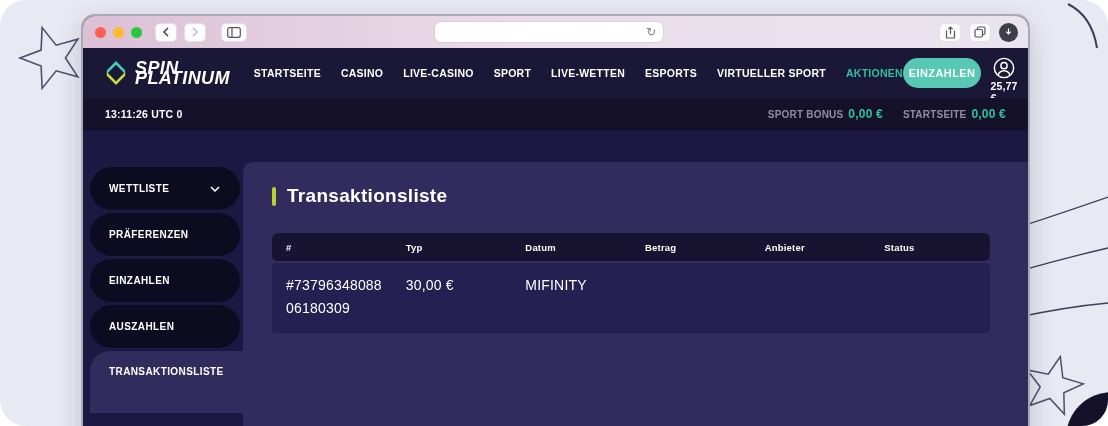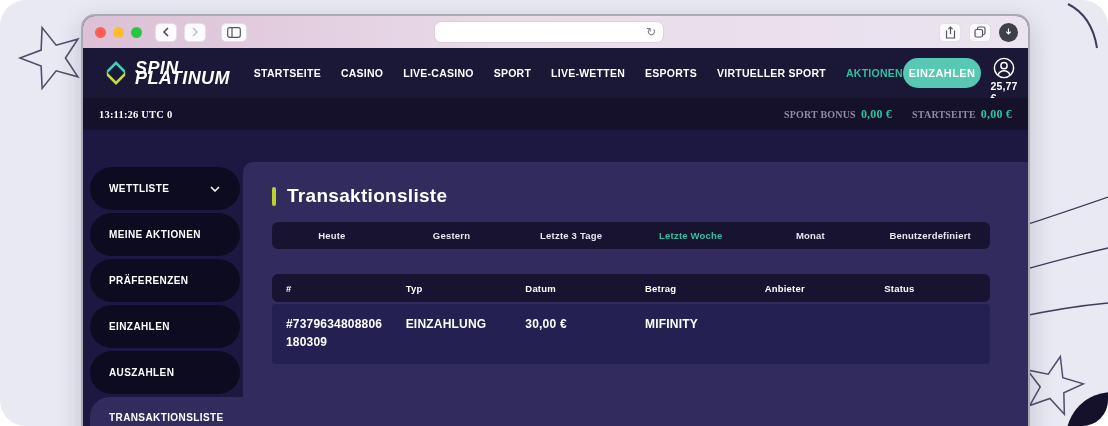--- a/index.html
+++ b/index.html
@@ -53,21 +53,21 @@
   .nav .nav-link { color:#fff; font-size:10.5px; font-weight:bold; letter-spacing:.25px; white-space:nowrap; cursor:pointer; }
   .nav .nav-link.active { color:#2fc0a0; }
   .deposit-btn {
     margin-left:auto; width:97px; height:30px; border-radius:16px; border:none;
     background:#57c8b2; color:#fff; font-weight:bold; font-size:11px; letter-spacing:.4px;
     font-family:inherit; cursor:pointer;
   }
   .account { margin-left:9px; align-self:flex-start; margin-top:9px; display:flex; flex-direction:column; align-items:center; gap:1px; cursor:pointer; }
   .balance { color:#fff; font-size:10.5px; font-weight:bold; letter-spacing:.2px; }
 
-  .subheader { flex:none; height:32px; background:#15112b; display:flex; align-items:center; padding:0 16px;font-family:Liberation Serif, serif; }
+  .subheader { flex:none; height:32px; background:#15112b; display:flex; align-items:center; padding:0 22px; }
   .clock { color:#fff; font-size:10.5px; font-weight:bold; letter-spacing:.2px; }
   .bonuses { margin-left:auto; display:flex; gap:20px; align-items:center; }
   .bonus { font-size:10px; font-weight:bold; color:#8f8da6; letter-spacing:.2px; }
   .bonus .bonus-value { color:#2fc0a0; margin-left:5px; font-size:12px; }
 
   .page-body { flex:1; display:flex; min-height:0; }
   .sidebar { flex:none; width:160px; padding:37px 0 0 7px; }
   .side-item {
     height:43px; margin:0 3px 3px 0; background:#0d0b20; border-radius:22px;
     display:flex; align-items:center; justify-content:space-between;
@@ -82,21 +82,21 @@
   .page-title { color:#fff; font-size:19px; font-weight:bold; letter-spacing:.3px; }
 
   .filterbar { margin-top:14px; height:27px; background:#171330; border-radius:6px; display:grid; grid-template-columns:repeat(6,1fr); align-items:center; }
   .filter-tab { text-align:center; color:#e8e7f0; font-size:9.5px; font-weight:bold; letter-spacing:.2px; cursor:pointer; }
   .filter-tab.active { color:#2fc0a0; }
 
   .thead { margin-top:25px; height:28px; background:#171330; border-radius:6px; display:grid; grid-template-columns:repeat(6,1fr); align-items:center; }
   .th { padding-left:14px; color:#fff; font-size:9.5px; font-weight:bold; letter-spacing:.2px; }
 
   .trow { margin-top:2px; background:#242051; border-radius:4px; display:grid; grid-template-columns:repeat(6,1fr); padding:11px 0 13px; }
-  .td { padding-left:14px; color:#fff; font-size:12px; font-weight:bold; letter-spacing:.2px; line-height:18px; }
+  .td { padding-left:14px; color:#fff; font-size:14px; font-weight:normal; letter-spacing:.2px; line-height:23px; }
   .td.id-cell { max-width:114px; word-break:break-all; }
   .td.status-cell { color:#3db954; }
 </style>
 </head>
 <body>
 
 <div class="canvas">
 
   <svg class="deco" viewBox="0 0 1108 426">
     <g fill="none" stroke="#4f4f6b" stroke-width="1.6">
@@ -206,63 +206,51 @@
       <div class="page-body">
 
         <aside class="sidebar">
           <div class="side-item">
             <span>WETTLISTE</span>
             <svg width="10" height="6" viewBox="0 0 10 6">
                 <path d="M1,1 L5,5 L9,1" fill="none" stroke="#fff" stroke-width="1.5"></path>
               </svg>
           </div>
           <div class="side-item">
-            <span>MEINE AKTIONEN</span>
-          </div>
-          <div class="side-item">
             <span>PRÄFERENZEN</span>
           </div>
           <div class="side-item">
             <span>EINZAHLEN</span>
           </div>
           <div class="side-item">
             <span>AUSZAHLEN</span>
           </div>
           <div class="side-item active">
             <span>TRANSAKTIONSLISTE</span>
           </div>
         </aside>
 
         <main class="panel">
           <div class="title-row">
             <span class="accent-bar"></span>
             <h1 class="page-title" style="margin:0">Transaktionsliste</h1>
           </div>
 
-          <div class="filterbar">
-            <span class="filter-tab">Heute</span>
-            <span class="filter-tab">Gestern</span>
-            <span class="filter-tab">Letzte 3 Tage</span>
-            <span class="filter-tab active">Letzte Woche</span>
-            <span class="filter-tab">Monat</span>
-            <span class="filter-tab">Benutzerdefiniert</span>
-          </div>
 
           <div class="thead">
             <span class="th">#</span>
             <span class="th">Typ</span>
             <span class="th">Datum</span>
             <span class="th">Betrag</span>
             <span class="th">Anbieter</span>
             <span class="th">Status</span>
           </div>
 
           <div class="trow">
             <span class="td id-cell">#7379634808806180309</span>
-            <span class="td">EINZAHLUNG</span>
             <span class="td">30,00 €</span>
             <span class="td">MIFINITY</span>
           </div>
         </main>
 
       </div>
     </div>
   </div>
 </div>
 

